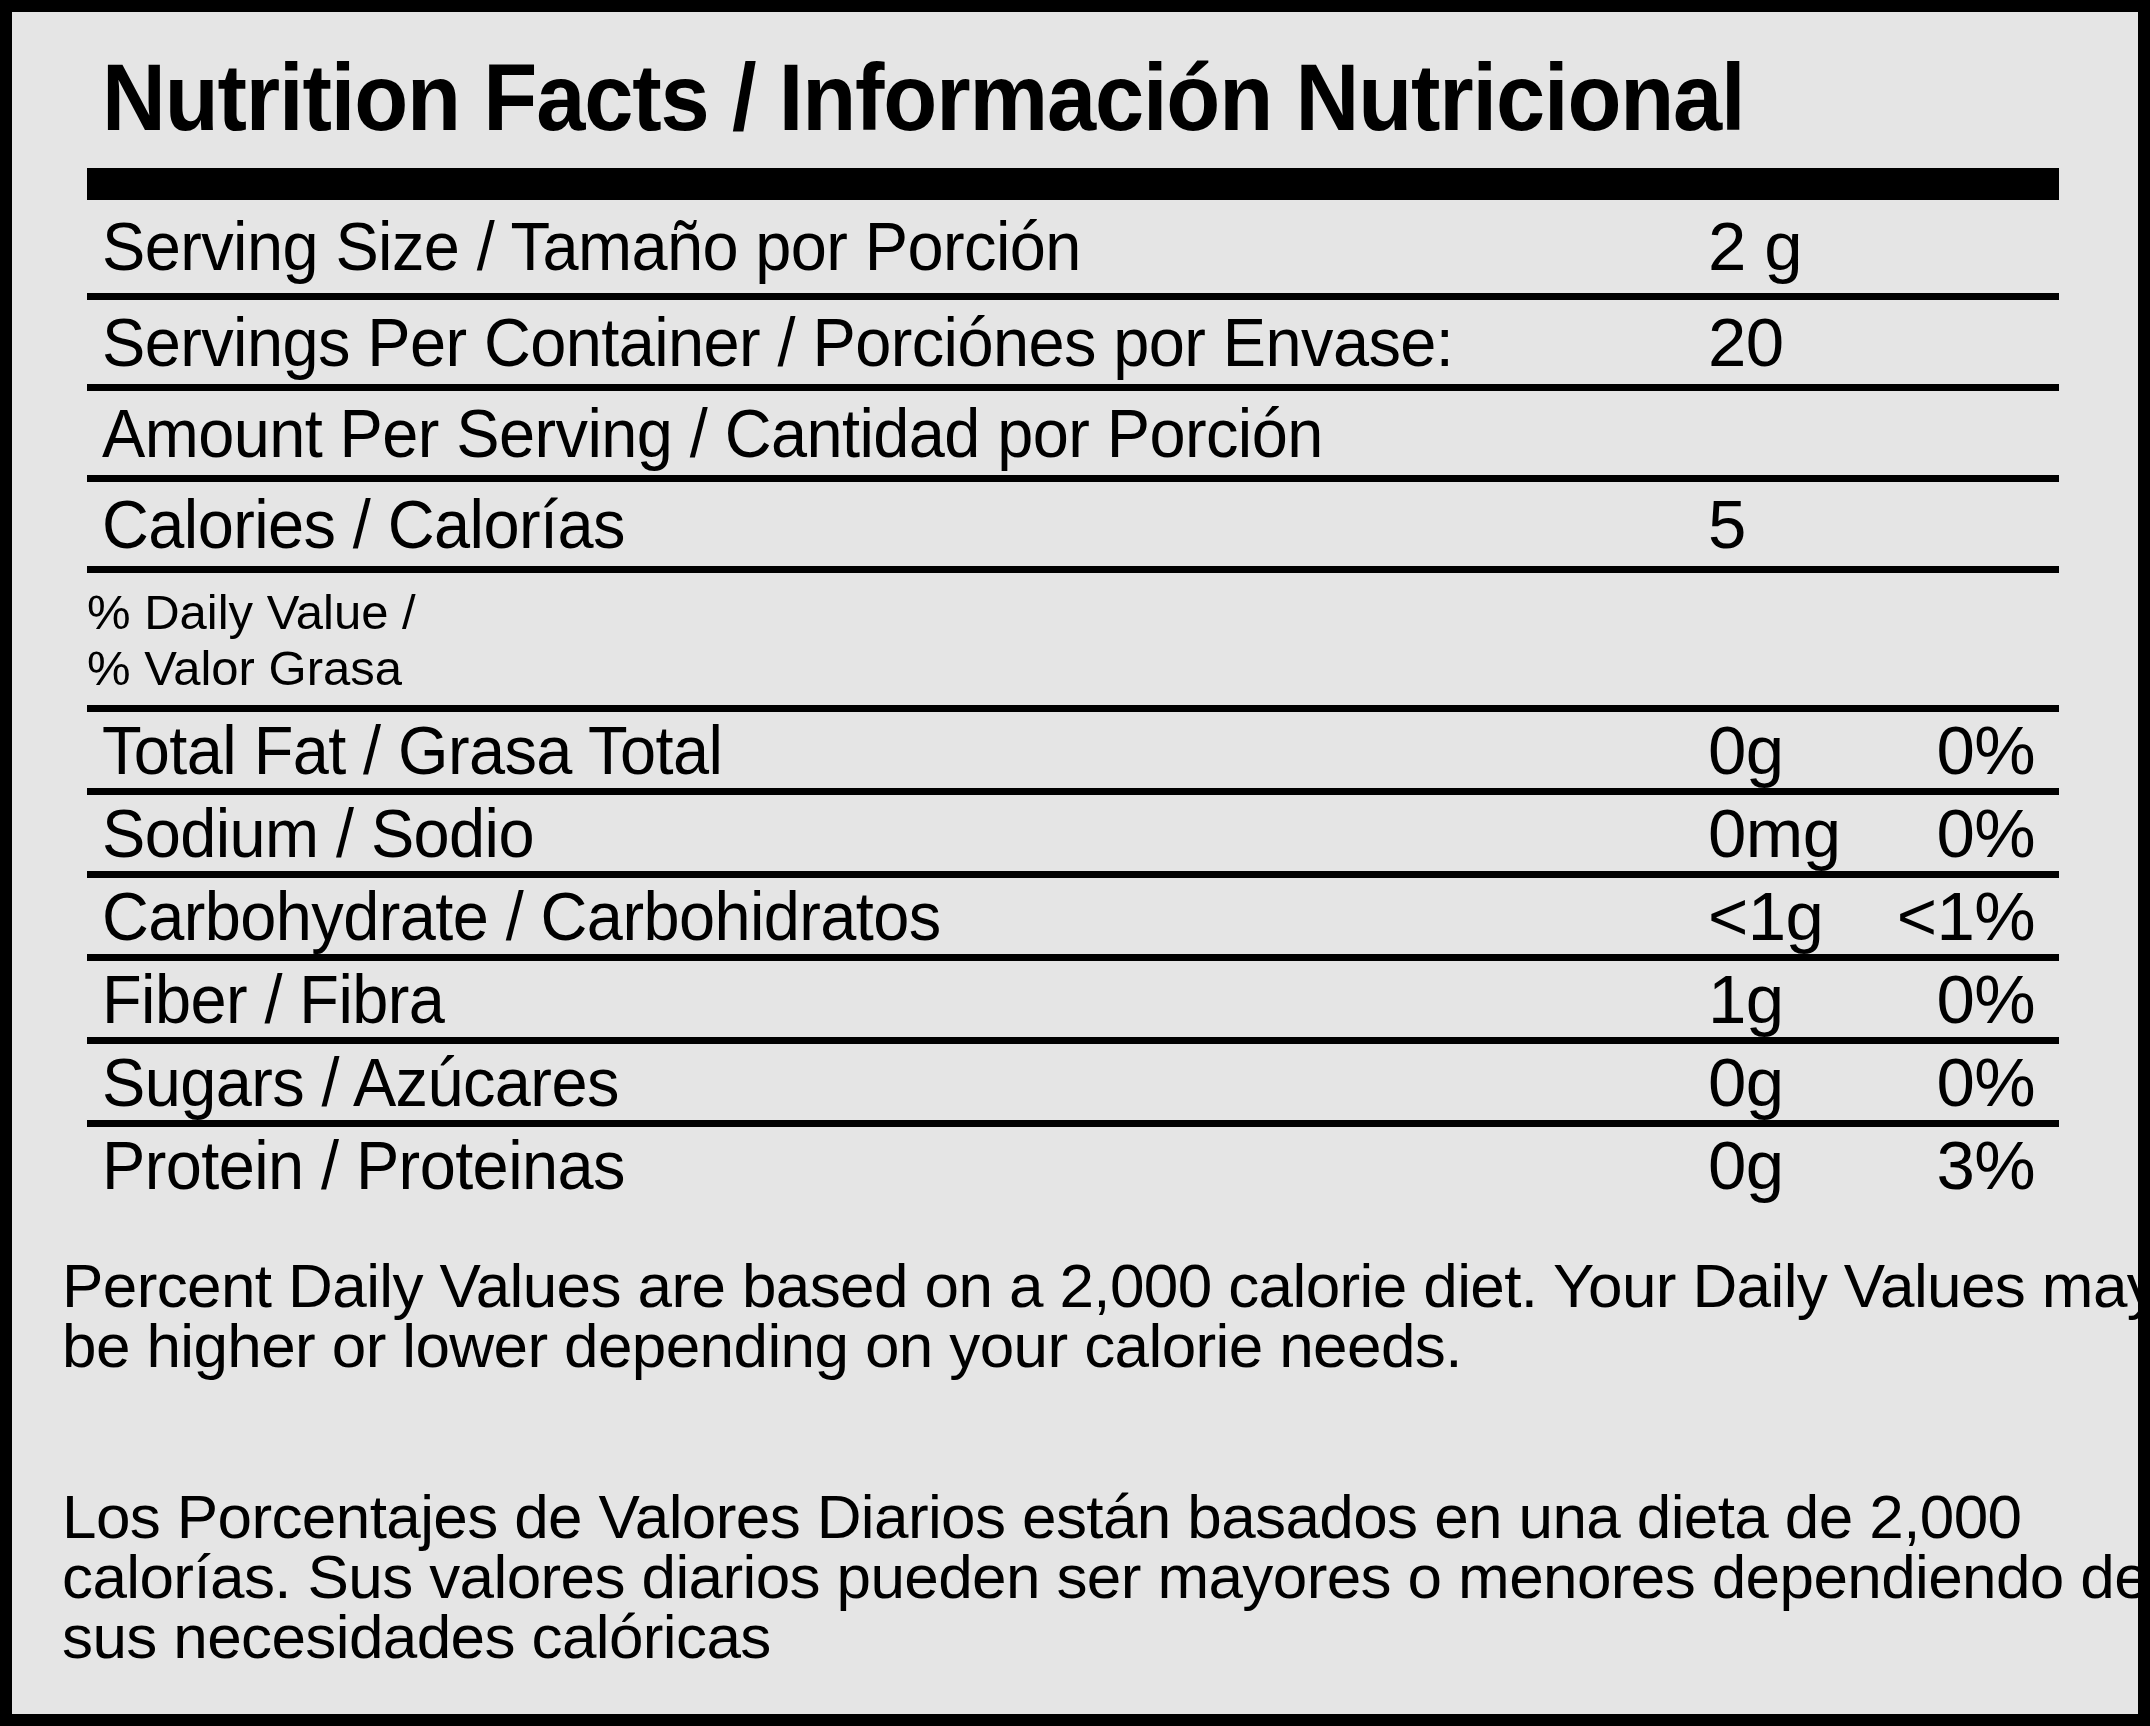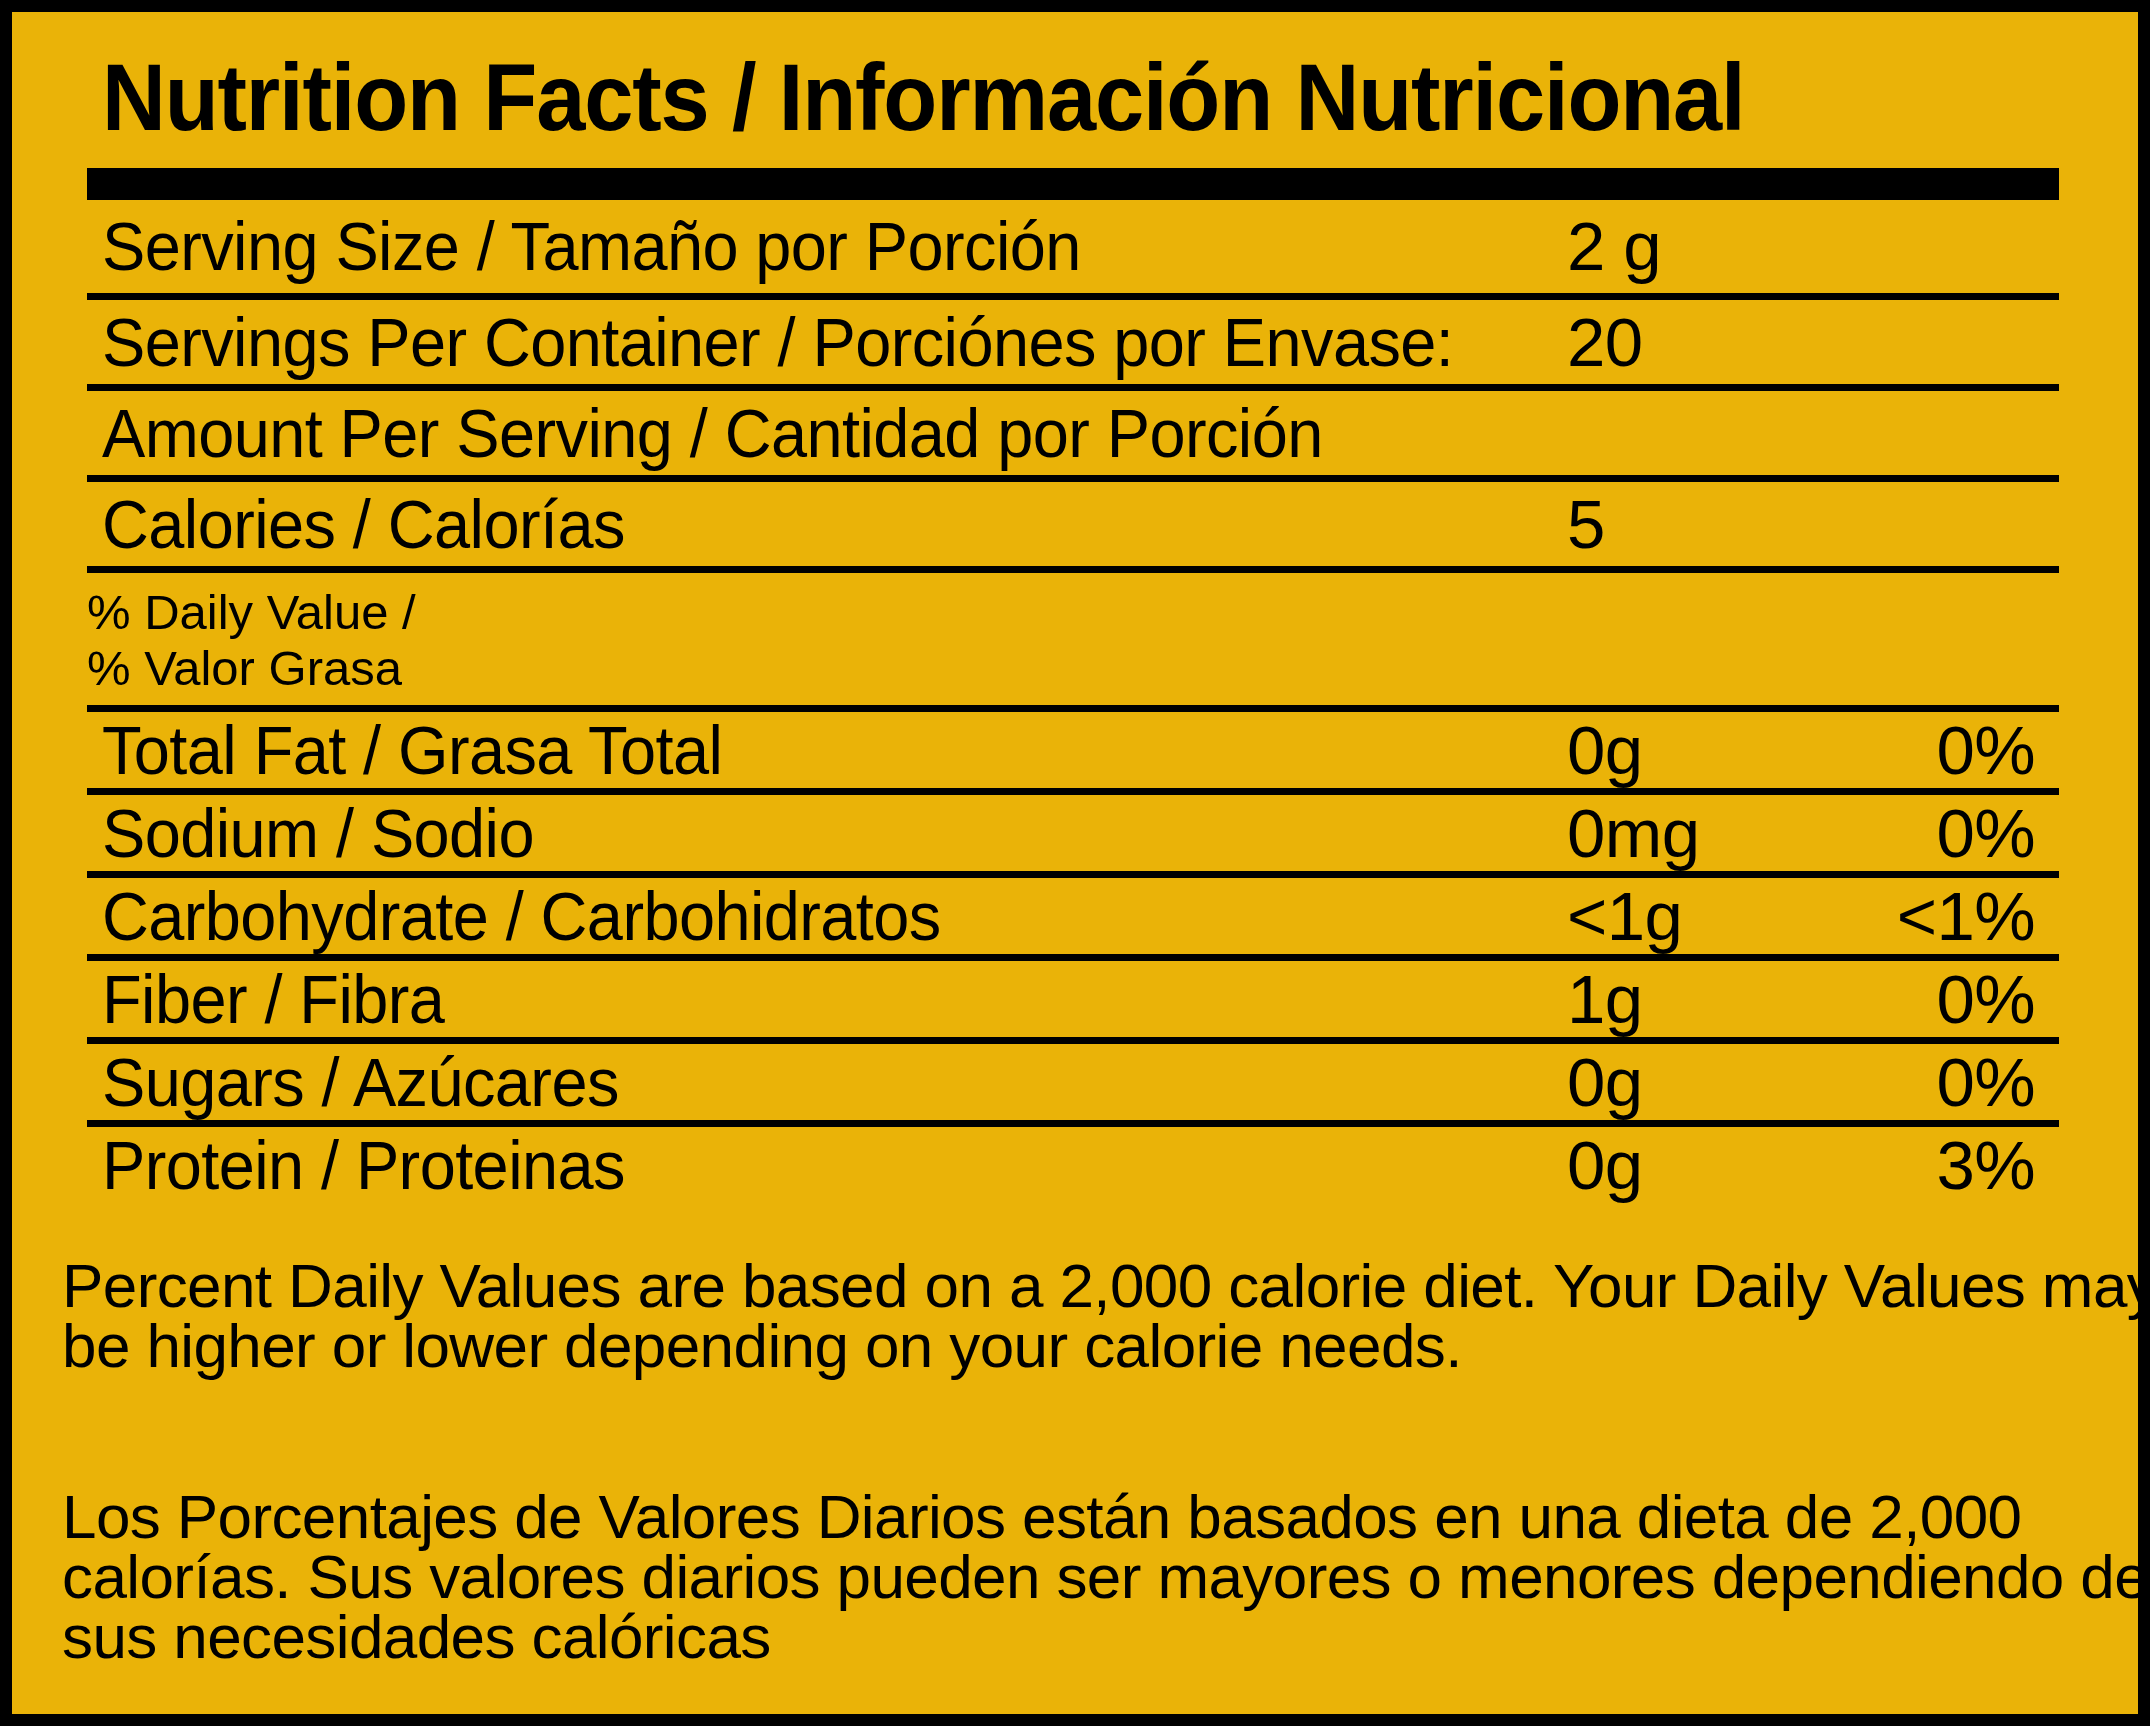--- a/index.html
+++ b/index.html
@@ -10,21 +10,21 @@
     background: #ffffff;
     font-family: "Liberation Sans", sans-serif;
     color: #000000;
     overflow: hidden;
   }
   .label-frame {
     position: absolute;
     inset: 0;
     box-sizing: border-box;
     border: 12px solid #000000;
-    background: #eab308;
+    background: #e5e5e5;
     padding: 0 79px 0 75px;
   }
   .title {
     margin: 35px 0 0 15px;
     font-size: 94px;
     line-height: 102px;
     font-weight: bold;
     letter-spacing: -1.2px;
     white-space: nowrap;
     transform: scaleX(0.94);
@@ -50,21 +50,21 @@
   .row.nutrient { height: 76px; }
   .row.last { border-bottom: none; text-align: right; }
   .condense {
     display: inline-block;
     transform: scaleX(0.94);
     transform-origin: left center;
     white-space: nowrap;
   }
   .val {
     position: absolute;
-    left: 1480px;
+    left: 1621px;
     white-space: nowrap;
   }
   .pct {
     position: absolute;
     right: 24px;
     white-space: nowrap;
   }
   .dv-header {
     font-size: 49px;
     line-height: 56px;

